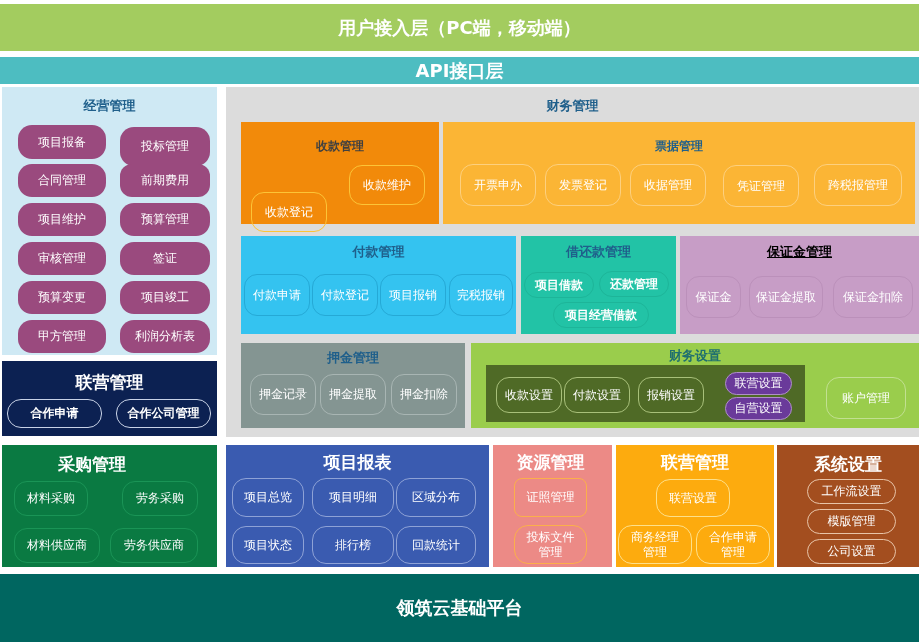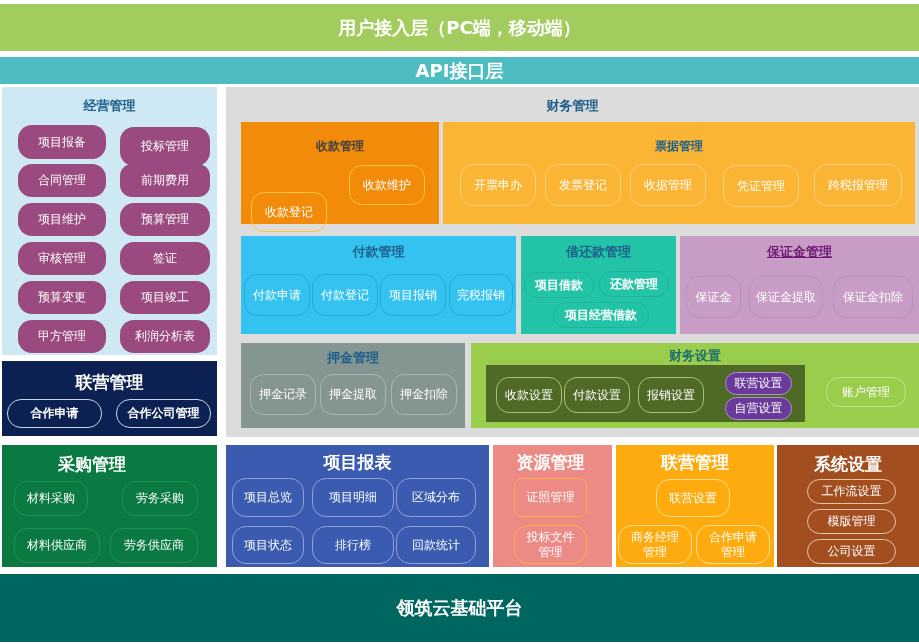--- a/index.html
+++ b/index.html
@@ -70,42 +70,42 @@
 </div>
 
 <div class="abs" style="left:521px;top:236px;width:155px;height:98px;background:#22c3a6;">
   <div class="title" style="left:0;top:7px;width:155px;font-size:13px;color:#1f5f8b;">借还款管理</div>
   <div class="pill" style="left:3px;top:36px;width:70px;height:26px;border:1.5px solid #1db599;border-radius:13px;font-weight:bold;">项目借款</div>
   <div class="pill" style="left:78px;top:35px;width:70px;height:26px;border:1.5px solid #1db599;border-radius:13px;font-weight:bold;">还款管理</div>
   <div class="pill" style="left:32px;top:66px;width:96px;height:26px;border:1.5px solid #1db599;border-radius:13px;font-weight:bold;">项目经营借款</div>
 </div>
 
 <div class="abs" style="left:680px;top:236px;width:239px;height:98px;background:#c79dc6;">
-  <div class="title" style="left:0;top:7px;width:239px;font-size:13px;color:#701a75;text-decoration:underline;">保证金管理</div>
+  <div class="title" style="left:0;top:7px;width:239px;font-size:13px;color:#000000;text-decoration:underline;">保证金管理</div>
   <div class="pill" style="left:6px;top:40px;width:55px;height:42px;border:1.5px solid #bb90ba;border-radius:13px;">保证金</div>
   <div class="pill" style="left:69px;top:40px;width:74px;height:42px;border:1.5px solid #bb90ba;border-radius:13px;">保证金提取</div>
   <div class="pill" style="left:153px;top:40px;width:80px;height:42px;border:1.5px solid #bb90ba;border-radius:13px;">保证金扣除</div>
 </div>
 
 <div class="abs" style="left:241px;top:343px;width:224px;height:85px;background:#849592;">
   <div class="title" style="left:0;top:6px;width:224px;font-size:13px;color:#1f5f8b;">押金管理</div>
   <div class="pill" style="left:9px;top:31px;width:66px;height:41px;border:1.5px solid #a8b5b3;border-radius:13px;">押金记录</div>
   <div class="pill" style="left:79px;top:31px;width:66px;height:41px;border:1.5px solid #a8b5b3;border-radius:13px;">押金提取</div>
   <div class="pill" style="left:150px;top:31px;width:66px;height:41px;border:1.5px solid #a8b5b3;border-radius:13px;">押金扣除</div>
 </div>
 
 <div class="abs" style="left:471px;top:343px;width:448px;height:85px;background:#9acd4c;">
   <div class="title" style="left:0;top:4px;width:448px;font-size:13px;color:#1f6f6f;">财务设置</div>
   <div class="abs" style="left:15px;top:22px;width:319px;height:57px;background:#4f6a26;"></div>
   <div class="pill" style="left:25px;top:34px;width:66px;height:36px;border:1.5px solid #a8c07a;border-radius:13px;">收款设置</div>
   <div class="pill" style="left:93px;top:34px;width:66px;height:36px;border:1.5px solid #a8c07a;border-radius:13px;">付款设置</div>
   <div class="pill" style="left:167px;top:34px;width:66px;height:36px;border:1.5px solid #a8c07a;border-radius:13px;">报销设置</div>
   <div class="pill" style="left:254px;top:29px;width:67px;height:23px;background:#6a3a9a;border:1.5px solid #b090c8;border-radius:12px;">联营设置</div>
   <div class="pill" style="left:254px;top:54px;width:67px;height:23px;background:#6a3a9a;border:1.5px solid #b090c8;border-radius:12px;">自营设置</div>
-  <div class="pill" style="left:355px;top:34px;width:80px;height:30px;border:1.5px solid #c2e091;border-radius:13px;">账户管理</div>
+  <div class="pill" style="left:355px;top:34px;width:80px;height:42px;border:1.5px solid #c2e091;border-radius:13px;">账户管理</div>
 </div>
 
 <div class="abs" style="left:2px;top:445px;width:215px;height:122px;background:#0a7a42;">
   <div class="title" style="left:0;top:8px;width:180px;font-size:17px;color:#fff;">采购管理</div>
   <div class="pill" style="left:12px;top:36px;width:74px;height:35px;border:1.5px solid #1a9456;border-radius:13px;">材料采购</div>
   <div class="pill" style="left:120px;top:36px;width:76px;height:35px;border:1.5px solid #1a9456;border-radius:13px;">劳务采购</div>
   <div class="pill" style="left:12px;top:83px;width:86px;height:35px;border:1.5px solid #1a9456;border-radius:13px;">材料供应商</div>
   <div class="pill" style="left:108px;top:83px;width:88px;height:35px;border:1.5px solid #1a9456;border-radius:13px;">劳务供应商</div>
 </div>
 

